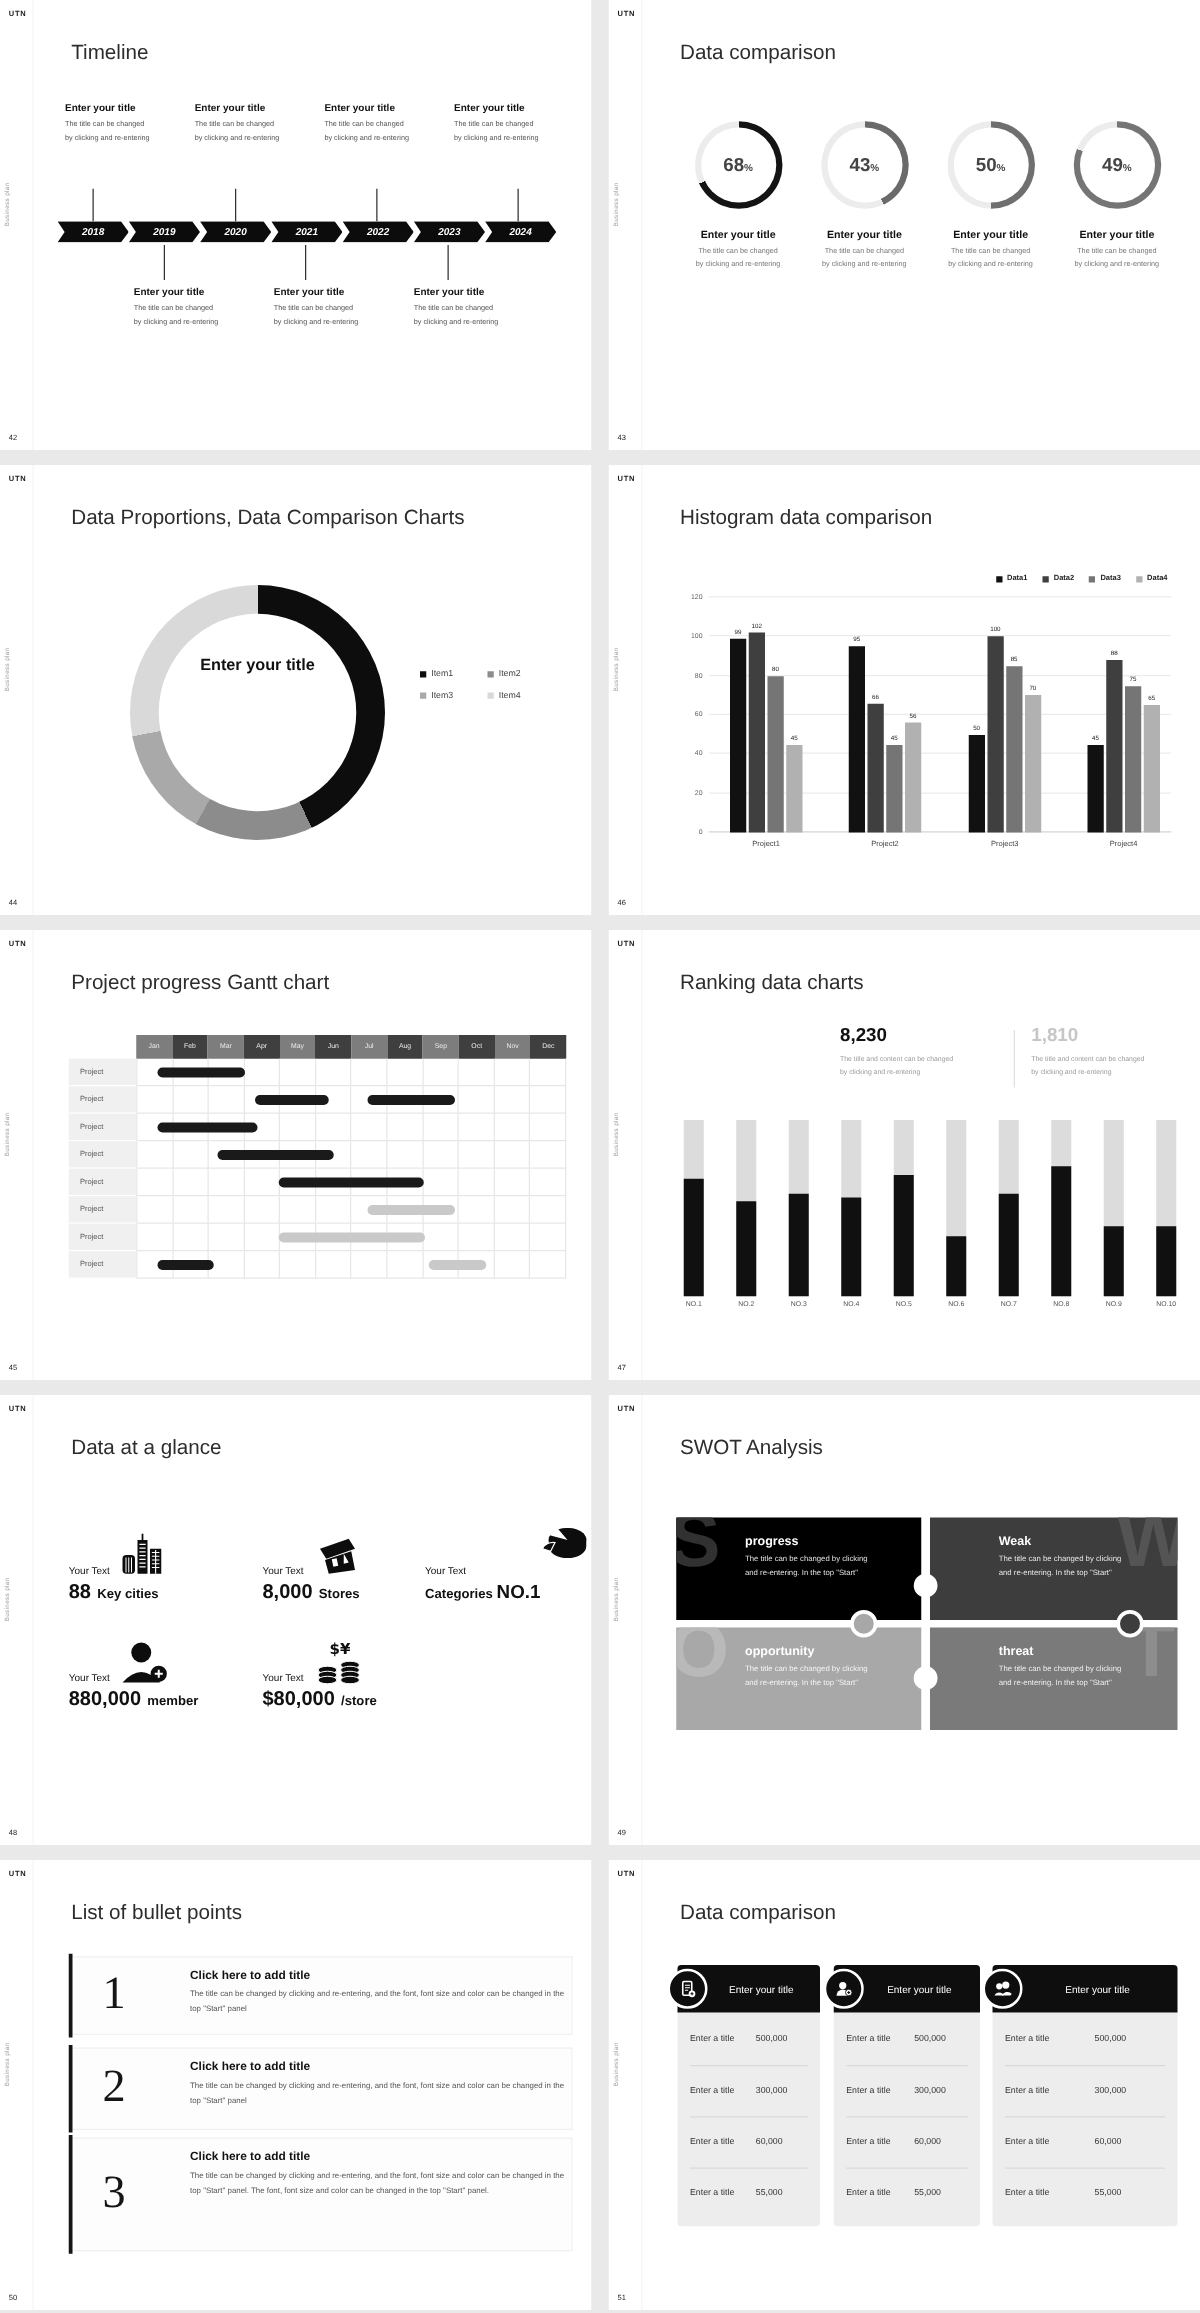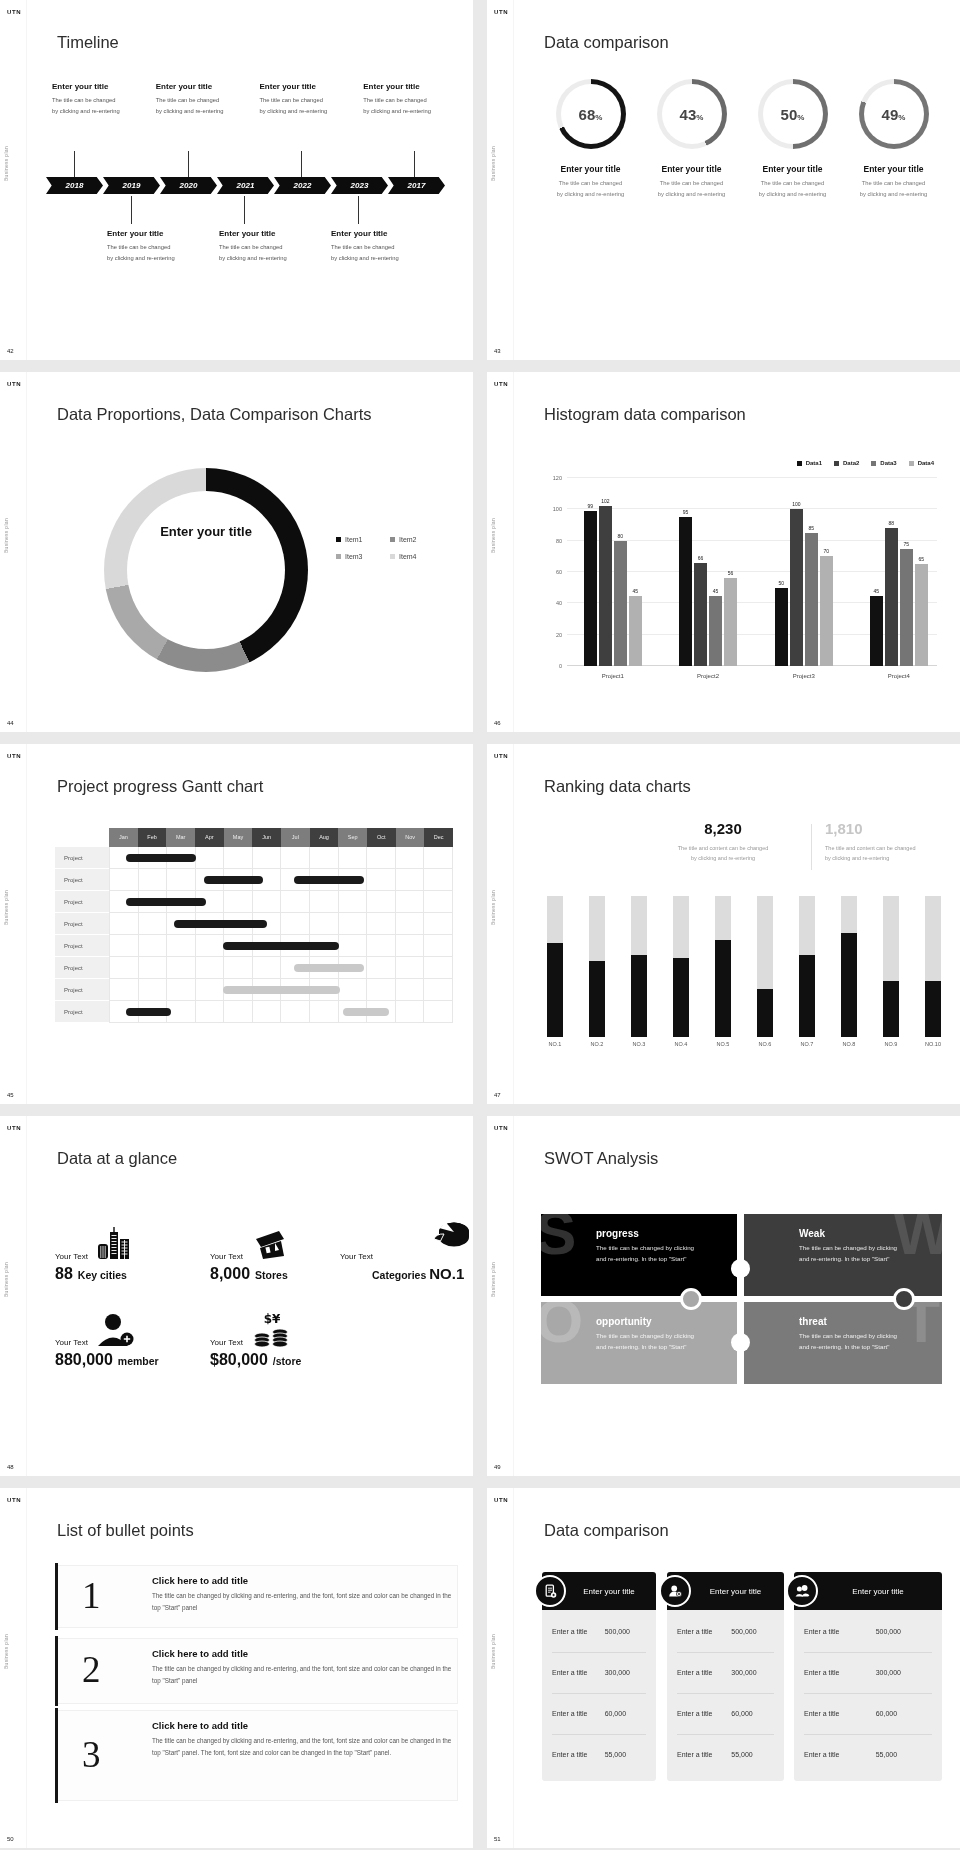--- a/index.html
+++ b/index.html
@@ -18,21 +18,21 @@
   .tl-d{font-size:5.8px;color:#555;line-height:1.9;}
   .conn{position:absolute;width:1px;background:#333;}
   .c1{left:74px;top:151px;height:26px;}.c2{left:188px;top:151px;height:26px;}
   .c3{left:301px;top:151px;height:26px;}.c4{left:414px;top:151px;height:26px;}
   .c5{left:131px;top:196px;height:28px;}.c6{left:244px;top:196px;height:28px;}.c7{left:358px;top:196px;height:28px;}
   .years{position:absolute;left:46px;top:177px;display:flex;}
   .year{width:57px;height:17px;background:#0c0c0c;color:#fff;font-size:8px;font-weight:bold;font-style:italic;display:flex;align-items:center;justify-content:center;clip-path:polygon(0 0,89% 0,100% 50%,89% 100%,0 100%,10% 50%);}
   .tl-bot{position:absolute;left:107px;top:229px;display:flex;gap:15px;}
 
   
-  .d43-row{position:absolute;left:56px;top:79px;width:398px;display:flex;justify-content:space-between;text-align:center;}
+  .d43-row{position:absolute;left:56px;top:97px;width:398px;display:flex;justify-content:space-between;text-align:center;}
   .d43-item{width:95px;}
   .donut{width:70px;height:70px;margin:0 auto;border-radius:50%;position:relative;display:flex;align-items:center;justify-content:center;}
   .donut::before{content:"";position:absolute;inset:5px;background:#fff;border-radius:50%;}
   .pct{position:relative;font-size:15px;font-weight:bold;color:#454545;}
   .pct i{font-style:normal;font-size:8px;}
   .d43-t{font-size:8.5px;font-weight:bold;margin-top:15px;color:#111;}
   .d43-d{font-size:5.8px;color:#777;line-height:1.9;margin-top:4px;}
 
   
   .pie44{position:absolute;left:104px;top:96px;width:204px;height:204px;border-radius:50%;}
@@ -62,42 +62,42 @@
   .hist-plot{position:absolute;left:25px;top:6px;right:3px;bottom:14px;}
   .hgrid{position:absolute;left:0;right:0;height:1px;background:#ececec;}
   .hyl{position:absolute;width:20px;text-align:right;font-size:5.5px;color:#666;transform:translateY(50%);}
   .hgroup{position:absolute;bottom:0;width:58px;height:100%;}
   .hbar{position:absolute;bottom:0;width:13px;}
   .hval{position:absolute;top:-8px;left:50%;transform:translateX(-50%);font-size:5px;color:#222;white-space:nowrap;}
   .hxl{position:absolute;bottom:-13px;font-size:6px;color:#444;width:58px;text-align:center;}
 
   
   .rs{position:absolute;width:136px;}
-  .rs1{left:168px;top:76px;text-align:center;}
+  .rs1{left:185px;top:76px;}
   .rs2{left:338px;top:76px;}
   .rs-v{font-size:15px;font-weight:bold;color:#111;}
   .rs2 .rs-v{color:#c6c6c6;}
   .rs-d{font-size:5.5px;color:#999;line-height:1.9;margin-top:6px;}
   .rsd{position:absolute;left:324px;top:80px;height:46px;width:1px;background:#e0e0e0;}
   .rank{position:absolute;left:60px;top:152px;width:394px;height:141px;display:flex;justify-content:space-between;}
   .rtrack{width:16px;background:#dcdcdc;position:relative;}
   .rfill{position:absolute;bottom:0;left:0;right:0;background:#101010;}
   .rank-labels{position:absolute;left:60px;top:297px;width:394px;display:flex;justify-content:space-between;}
   .rlab{width:16px;text-align:center;font-size:5.5px;color:#555;white-space:nowrap;}
 
   
   .stat{position:absolute;}
   .st1{left:55px;top:104px;}.st2{left:210px;top:104px;}.st3{left:340px;top:104px;width:126px;}
   .st4{left:55px;top:190px;}.st5{left:210px;top:190px;}
   .srow{display:flex;align-items:flex-end;gap:8px;height:42px;}
   .slab{font-size:8px;font-weight:normal;color:#111;margin-bottom:1px;}
   .sval{margin-top:3px;color:#111;}
   .sval b{font-size:16px;}
   .sval .sunit{font-size:10.5px;font-weight:bold;margin-left:5px;}
-  .sval .smid{font-size:10.5px;font-weight:bold;margin-left:32px;}
+  .sval .smid{font-size:10.5px;font-weight:bold;}
   .sval .sbig{font-size:15px;font-weight:bold;margin-left:3px;}
   .st3 svg{position:absolute;right:-4px;top:0px;}
 
   
   .swot{position:absolute;left:54px;top:98px;width:401px;height:170px;}
   .sw-cell{position:absolute;overflow:hidden;color:#fff;box-sizing:border-box;padding:14px 10px 0 55px;}
   .sw-tl{left:0;top:0;width:196px;height:82px;background:#000;}
   .sw-tr{left:203px;top:0;width:198px;height:82px;background:#3d3d3d;}
   .sw-bl{left:0;top:88px;width:196px;height:82px;background:#a8a8a8;}
   .sw-br{left:203px;top:88px;width:198px;height:82px;background:#7a7a7a;}
@@ -168,21 +168,21 @@
     <div class="conn c5"></div>
     <div class="conn c6"></div>
     <div class="conn c7"></div>
     <div class="years">
       <div class="year">2018</div>
       <div class="year">2019</div>
       <div class="year">2020</div>
       <div class="year">2021</div>
       <div class="year">2022</div>
       <div class="year">2023</div>
-      <div class="year">2017</div>
+      <div class="year">2024</div>
     </div>
     <div class="tl-bot">
       <div class="tl-entry">
           <div class="tl-h">Enter your title</div>
           <div class="tl-d"><span>The title can be changed</span><br><span>by clicking and re-entering</span></div>
         </div>
       <div class="tl-entry">
           <div class="tl-h">Enter your title</div>
           <div class="tl-d"><span>The title can be changed</span><br><span>by clicking and re-entering</span></div>
         </div>

